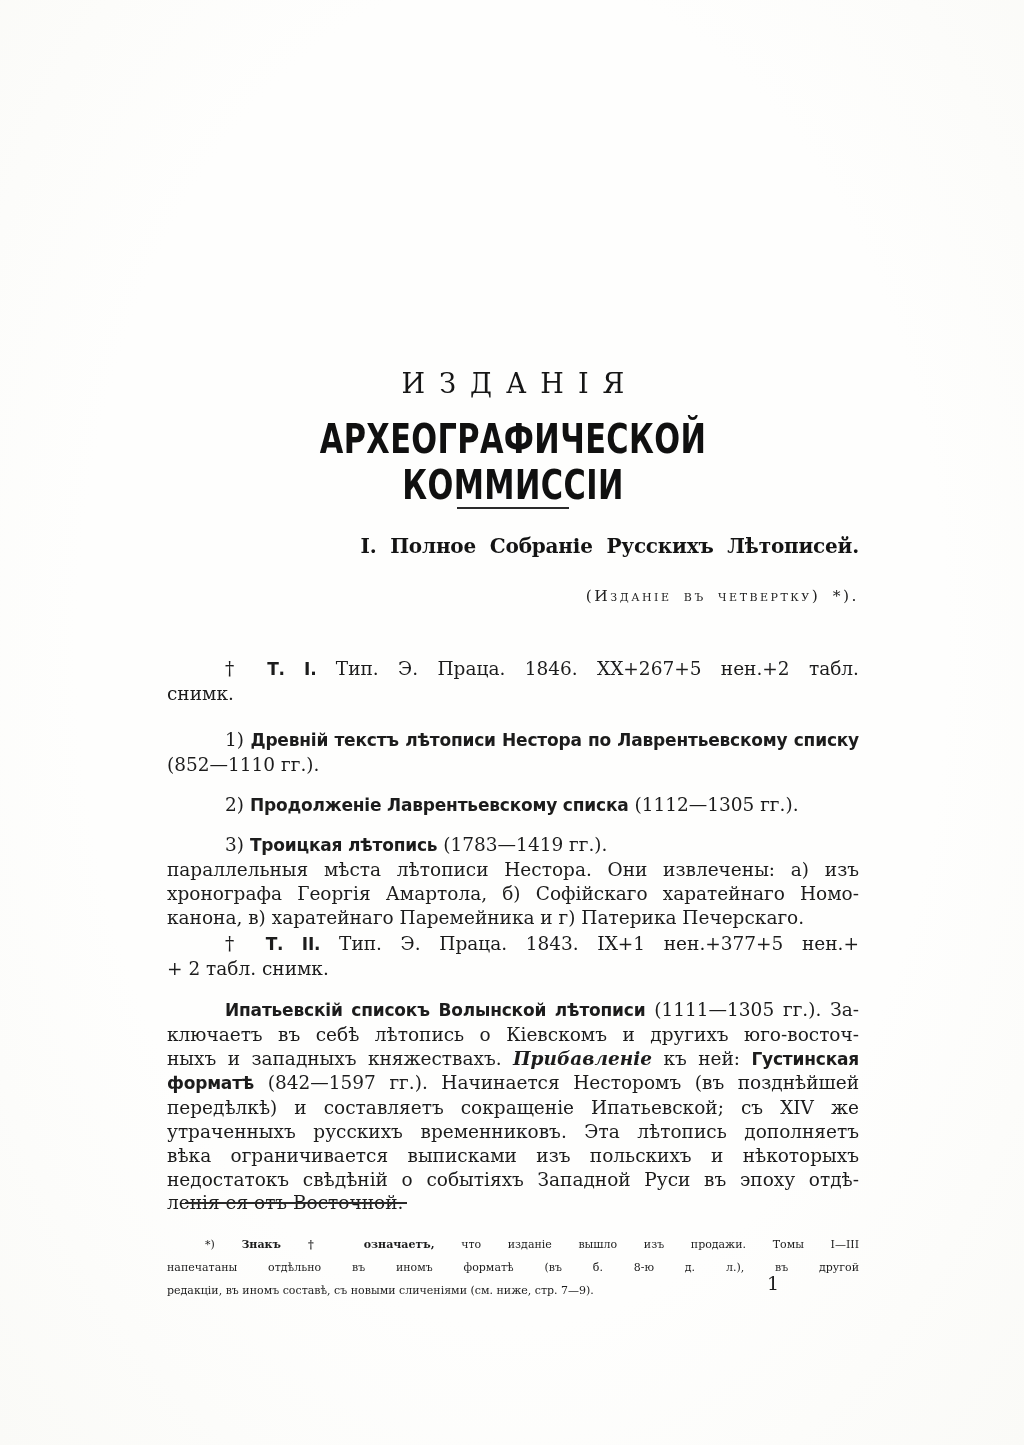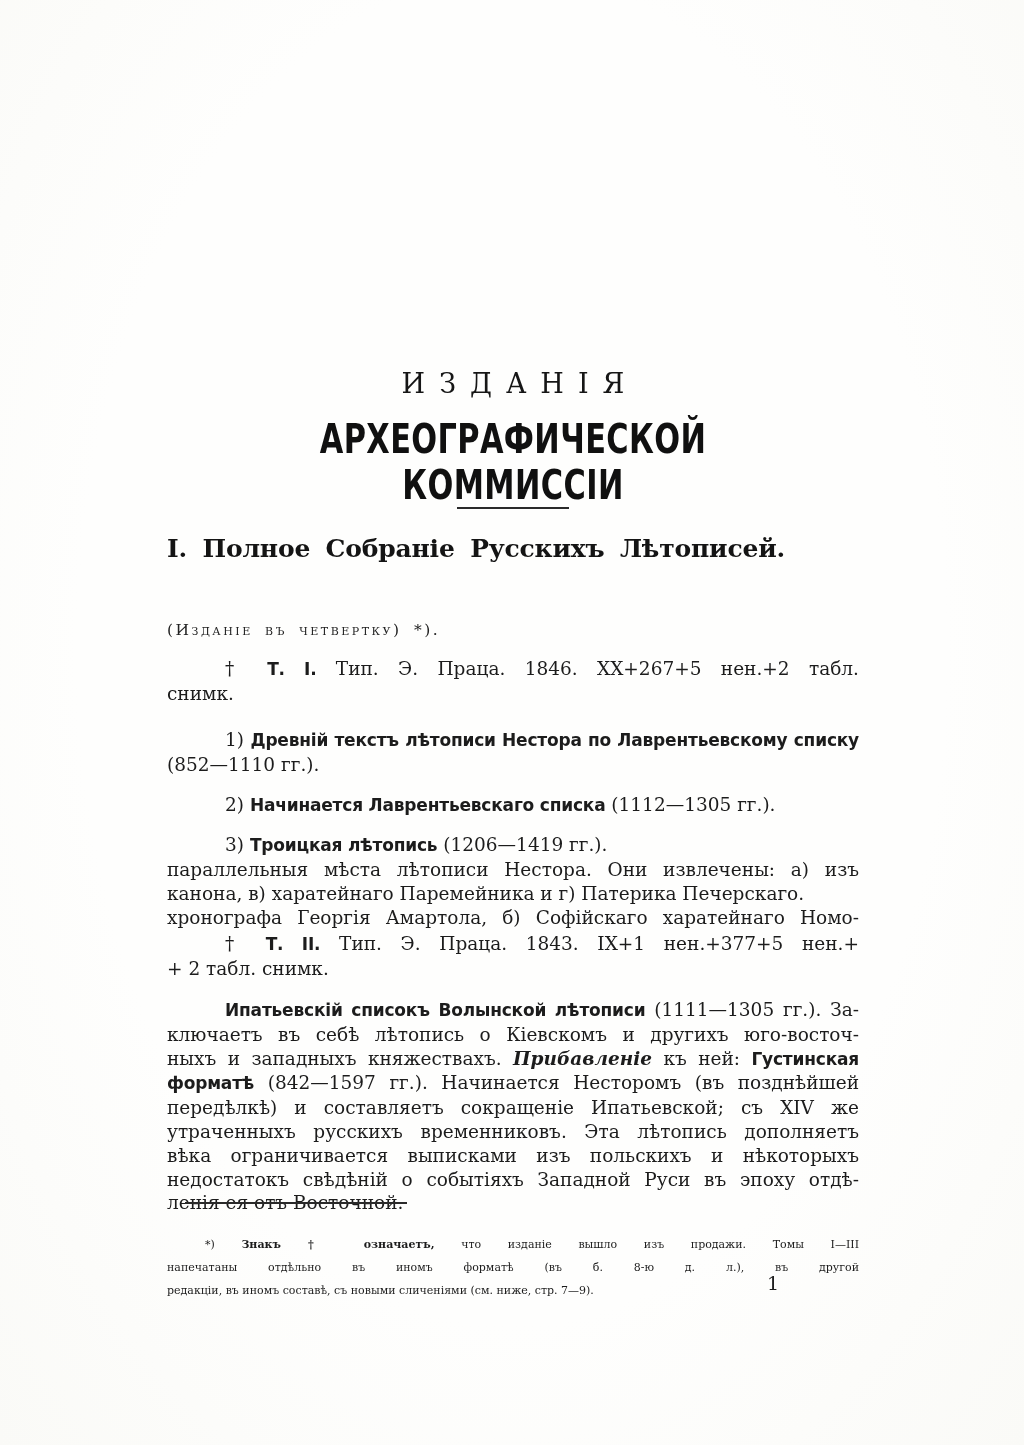--- a/index.html
+++ b/index.html
@@ -15,24 +15,24 @@
     background:radial-gradient(ellipse at 50% 45%, #fefefd 60%, #fafaf7 100%);}
   .content{position:absolute;left:167px;top:0;width:692px;height:1445px;font-size:18.5px;}
 
   .t-small{position:absolute;top:368px;left:0;width:100%;text-align:center;
     font-size:27px;letter-spacing:14px;text-indent:14px;color:#161616;}
   .t-main{position:absolute;top:416px;left:0;width:100%;text-align:center;
     font-family:"DejaVu Sans",sans-serif;font-weight:bold;font-size:40px;
     letter-spacing:.5px;transform:scaleX(.76);transform-origin:50% 50%;color:#101010;}
   .divider{position:absolute;top:507px;left:50%;width:112px;margin-left:-56px;
     border-top:2px solid #2a2a2a;height:0;}
-  .h-section{position:absolute;top:534px;left:0;width:100%;text-align:left;
-    font-weight:bold;font-size:25px;word-spacing:7px;letter-spacing:-.2px;color:#141414;}
-  .h-sub{position:absolute;top:587px;left:0;width:100%;text-align:left;
-    font-size:15.5px;font-variant:small-caps;letter-spacing:2.5px;word-spacing:5px;color:#222;margin-top:34px;}
+  .h-section{position:absolute;top:534px;left:0;width:100%;text-align:right;
+    font-weight:bold;font-size:20px;word-spacing:7px;letter-spacing:-.2px;color:#141414;}
+  .h-sub{position:absolute;top:587px;left:0;width:100%;text-align:right;
+    font-size:15.5px;font-variant:small-caps;letter-spacing:2.5px;word-spacing:5px;color:#222;}
 
   .para{position:absolute;left:0;width:692px;}
   #p-t1{top:641px;}
   #blk-list{top:712px;}
   #p-t2{top:916px;}
   #p-big{top:982px;}
 
   .tline{line-height:23.8px;text-align:justify;text-align-last:justify;}
   .tline.last{text-align:left;text-align-last:left;}
   .tline.ind{text-indent:58px;margin-top:16px;}
@@ -65,29 +65,29 @@
         <div class="tline ind"><span class="seg-n">† </span><span class="seg-b">Т. I.</span><span class="seg-n"> Тип. Э. Праца. 1846. XX+267+5 нен.+2 табл.</span></div>
         <div class="tline last"><span class="seg-n">снимк.</span></div>
       </div>
 
     <div class="para" id="blk-list">
       <div>
           <div class="tline ind"><span class="seg-n">1) </span><span class="seg-b">Древній текстъ лѣтописи Нестора по Лаврентьевскому списку</span></div>
           <div class="tline last"><span class="seg-n">(852—1110 гг.).</span></div>
         </div>
       <div>
-          <div class="tline last ind"><span class="seg-n">2) </span><span class="seg-b">Начинается Лаврентьевскаго списка</span><span class="seg-n"> (1112—1305 гг.).</span></div>
+          <div class="tline last ind"><span class="seg-n">2) </span><span class="seg-b">Продолженіе Лаврентьевскому списка</span><span class="seg-n"> (1112—1305 гг.).</span></div>
         </div>
       <div>
-          <div class="tline last ind"><span class="seg-n">3) </span><span class="seg-b">Троицкая лѣтопись</span><span class="seg-n"> (1206—1419 гг.).</span></div>
+          <div class="tline last ind"><span class="seg-n">3) </span><span class="seg-b">Троицкая лѣтопись</span><span class="seg-n"> (1783—1419 гг.).</span></div>
         </div>
       <div>
           <div class="tline"><span class="seg-n">параллельныя мѣста лѣтописи Нестора. Они извлечены: а) изъ</span></div>
+          <div class="tline"><span class="seg-n">хронографа Георгія Амартола, б) Софійскаго харатейнаго Номо-</span></div>
           <div class="tline last"><span class="seg-n">канона, в) харатейнаго Паремейника и г) Патерика Печерскаго.</span></div>
-          <div class="tline"><span class="seg-n">хронографа Георгія Амартола, б) Софійскаго харатейнаго Номо-</span></div>
         </div>
     </div>
 
     <div class="para" id="p-t2">
         <div class="tline ind"><span class="seg-n">† </span><span class="seg-b">Т. II.</span><span class="seg-n"> Тип. Э. Праца. 1843. IX+1 нен.+377+5 нен.+</span></div>
         <div class="tline last"><span class="seg-n">+ 2 табл. снимк.</span></div>
       </div>
 
     <div class="para" id="p-big">
         <div class="tline ind"><span class="seg-b">Ипатьевскій списокъ Волынской лѣтописи</span><span class="seg-n"> (1111—1305 гг.). За-</span></div>

